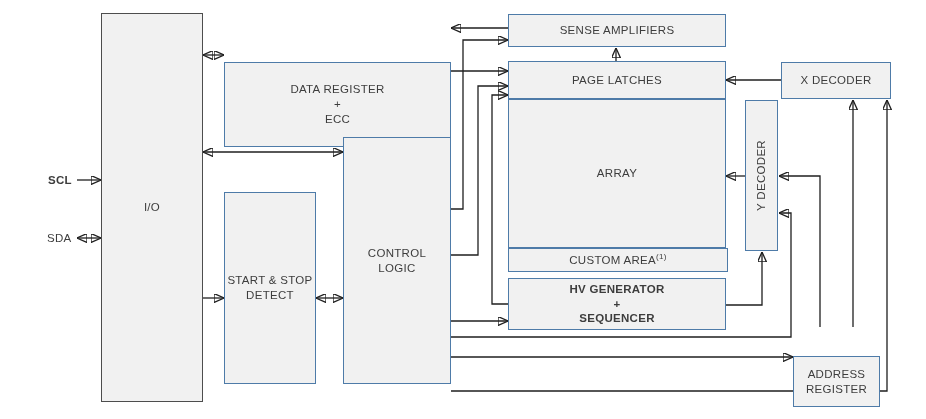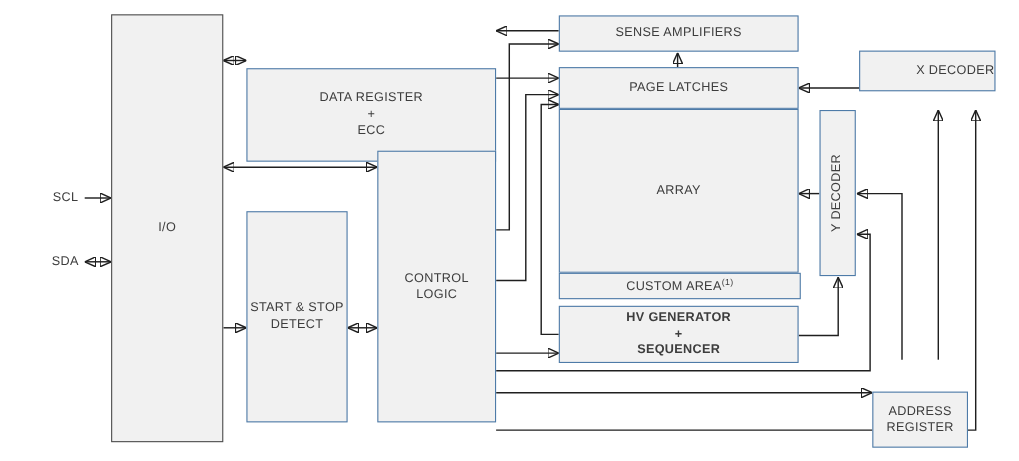--- a/index.html
+++ b/index.html
@@ -79,21 +79,21 @@
     <path d="M451,321 L508,321" marker-end="url(#ah)"></path>
     <path d="M726,305 L762,305 L762,252" marker-end="url(#ah)"></path>
 
     <path d="M451,337 L791,337 L791,213 L779,213" marker-end="url(#ah)"></path>
     <path d="M820,327 L820,176 L779,176" marker-end="url(#ah)"></path>
     <path d="M853,327 L853,100" marker-end="url(#ah)"></path>
     <path d="M451,357 L793,357" marker-end="url(#ah)"></path>
     <path d="M451,391 L887,391 L887,100" marker-end="url(#ah)"></path>
   </svg>
 
-  <div class="sig-label" style="left:48px;top:174px;">SCL</div>
+  <div class="sig-label" style="left:48px;top:174px;font-weight:bold;">SCL</div>
   <div class="sig-label" style="left:47px;top:232px;">SDA</div>
 
   <div class="block dark" style="left:101px;top:13px;width:102px;height:389px;">
     <span class="lbl">I/O</span>
   </div>
 
   <div class="block" style="left:224px;top:14px;width:227px;height:85px;margin-top:48px;">
     <span class="lbl">DATA REGISTER</span>
     <span class="lbl">+</span>
     <span class="lbl">ECC</span>
@@ -128,21 +128,21 @@
   <div class="block" style="left:508px;top:278px;width:218px;height:52px;font-weight:bold;">
     <span class="lbl">HV GENERATOR</span>
     <span class="lbl">+</span>
     <span class="lbl">SEQUENCER</span>
   </div>
 
   <div class="block" style="left:745px;top:100px;width:33px;height:151px;">
     <span class="lbl vert-text">Y DECODER</span>
   </div>
 
-  <div class="block" style="left:781px;top:46px;width:124px;height:37px;align-items:flex-end;">
+  <div class="block" style="left:781px;top:62px;width:110px;height:37px;">
     <span class="lbl">X DECODER</span>
   </div>
 
   <div class="block" style="left:793px;top:327px;width:87px;height:51px;margin-top:29px;">
     <span class="lbl">ADDRESS</span>
     <span class="lbl">REGISTER</span>
   </div>
 
 </div>
 

